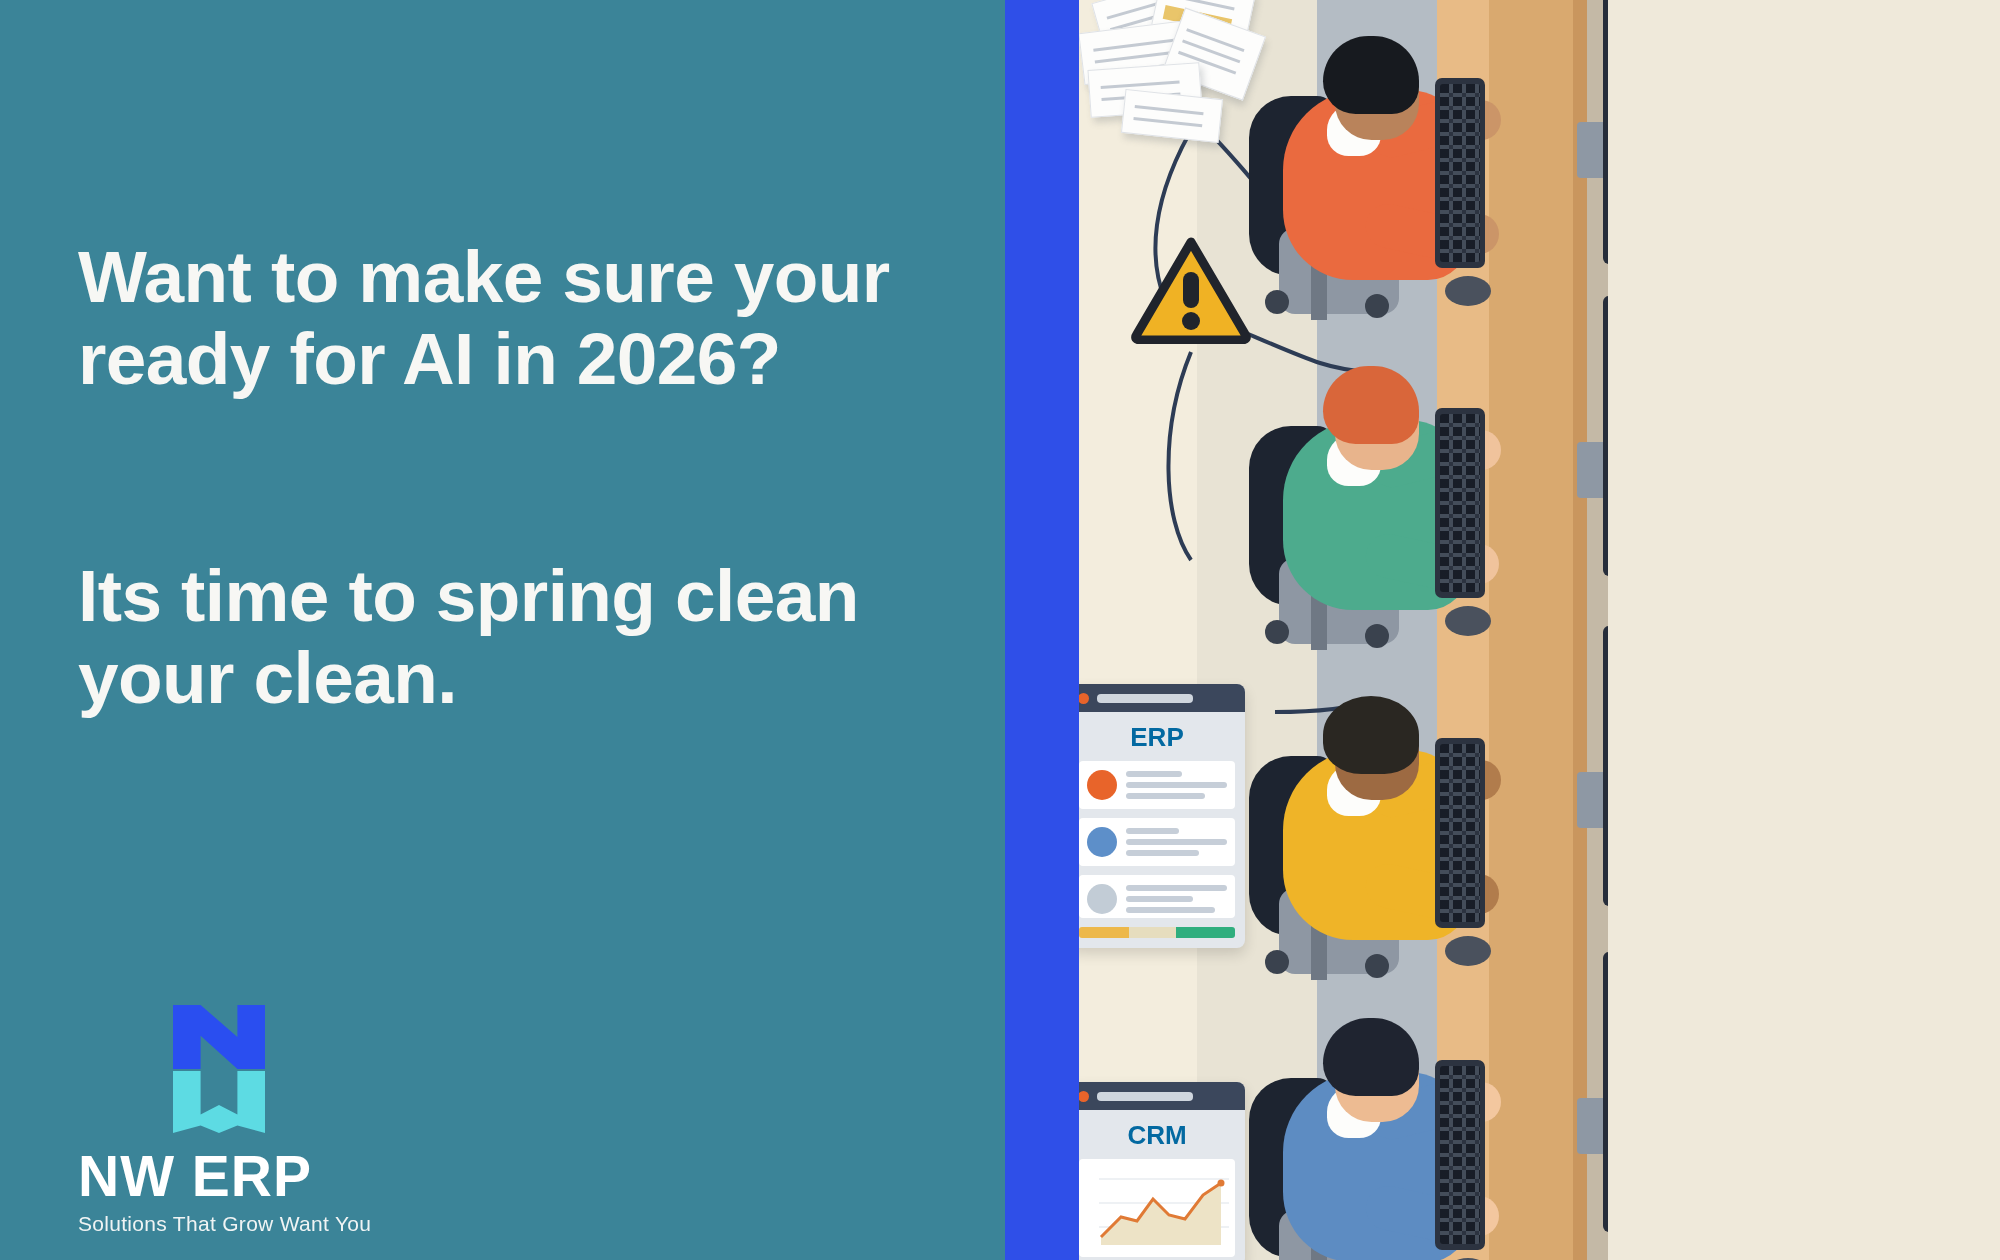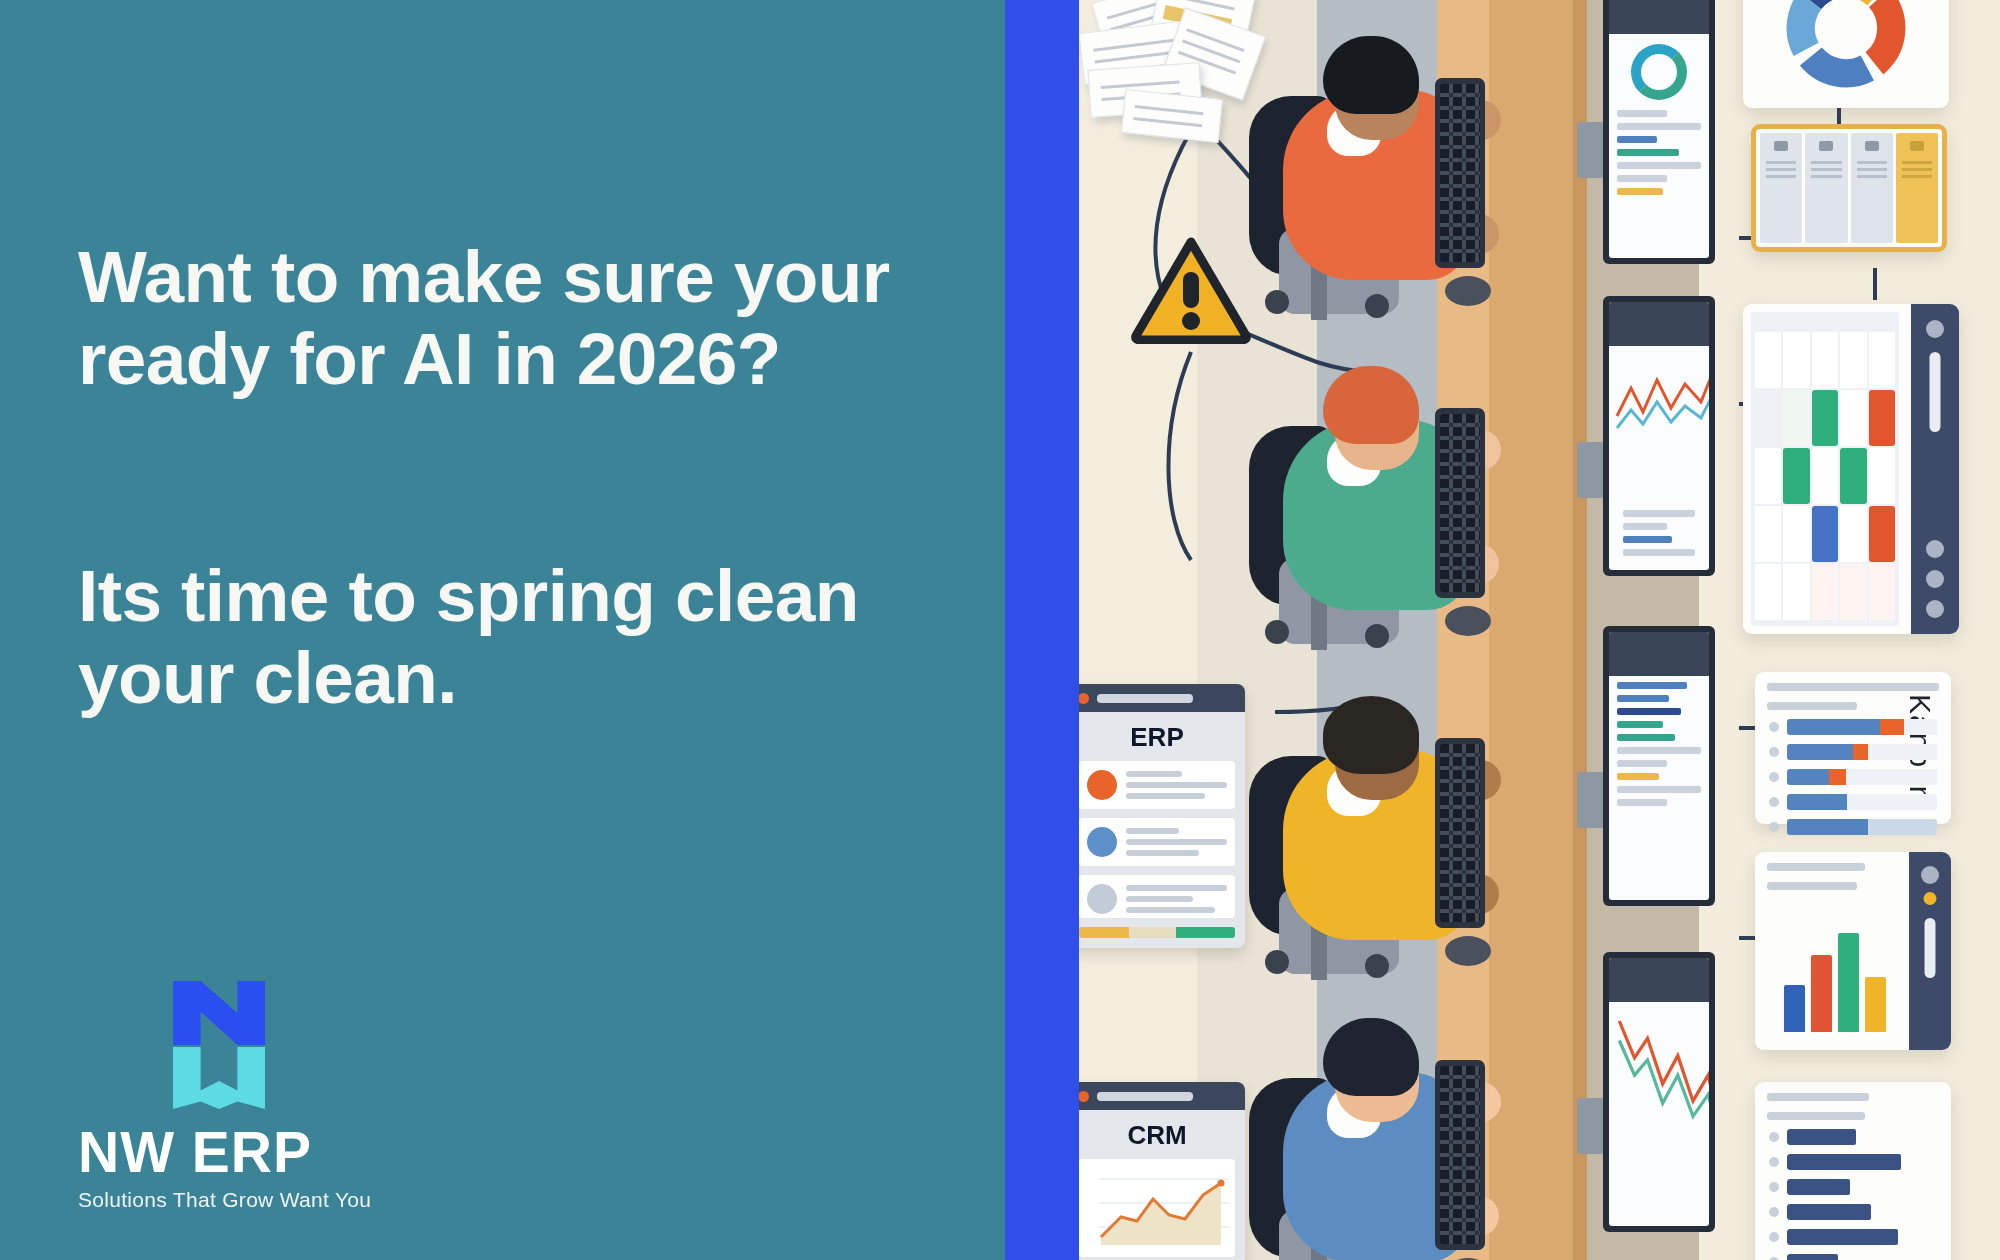--- a/index.html
+++ b/index.html
@@ -1,42 +1,42 @@
 <!DOCTYPE html>
 <html><head>
 <meta charset="utf-8">
 <style>
   * { margin:0; padding:0; box-sizing:border-box; }
   html,body { width:2000px; height:1260px; overflow:hidden; }
   body {
     font-family:"Liberation Sans", sans-serif;
     background:#efe9da;
   }
-  .poster { position:relative; width:2000px; height:1260px; overflow:hidden;text-decoration:underline; }
+  .poster { position:relative; width:1608px; height:1260px; overflow:hidden;text-decoration:underline; }
 
   
   .left-panel {
     position:absolute; left:0; top:0; width:1005px; height:1260px;
     background:#3b8498;
   }
   .headline {
     position:absolute; left:78px; top:236px; width:880px;
     color:#f7f7f4;
     font-size:73px; font-weight:700; line-height:1.12;
     letter-spacing:-0.6px;
   }
   .headline-2 {
     position:absolute; left:78px; top:555px; width:900px;
     color:#f7f7f4;
     font-size:73px; font-weight:700; line-height:1.12;
     letter-spacing:-0.6px;
   }
 
   
-  .logo-block { position:absolute; left:78px; top:981px; width:300px; }
+  .logo-block { position:absolute; left:78px; top:1005px; width:300px; }
   .logo-mark { position:relative; width:92px; height:128px; margin-left:95px; }
   .logo-n {
     position:absolute; left:0; top:0; width:92px; height:64px;
     background:#2a4ef0;
     clip-path: polygon(0 0, 30% 0, 70% 50%, 70% 0, 100% 0, 100% 100%, 70% 100%, 30% 48%, 30% 100%, 0 100%);
   }
   .logo-w {
     position:absolute; left:0; top:66px; width:92px; height:62px;
     background:#5ddbe3;
     clip-path: polygon(0 0, 30% 0, 30% 70%, 50% 55%, 70% 70%, 70% 0, 100% 0, 100% 100%, 70% 88%, 50% 100%, 30% 88%, 0 100%);
@@ -182,21 +182,21 @@
   .app-panel {
     position:absolute; width:176px; background:#e3e7ec;
     border-radius:8px; box-shadow:0 6px 14px rgba(0,0,0,.14); overflow:hidden;
   }
   .app-titlebar {
     height:28px; background:#3b475c; display:flex; align-items:center; padding:0 9px; gap:8px;
   }
   .app-dot { width:11px; height:11px; border-radius:50%; background:#e8642a; }
   .app-bar-stub { height:9px; width:96px; background:#cfd6de; border-radius:4px; }
   .app-title {
-    text-align:center; font-size:26px; font-weight:700; color:#0f172a;
+    text-align:center; font-size:26px; font-weight:700; color:#0369a1;
     padding:10px 0 8px;
   }
   .app-row {
     background:#fff; margin:0 10px 9px; border-radius:4px; padding:9px 8px;
     display:flex; gap:9px; align-items:center;
   }
   .app-avatar { width:30px; height:30px; border-radius:50%; flex:none; }
   .app-lines { flex:1; display:flex; flex-direction:column; gap:5px; }
   .app-line { height:6px; background:#c6ced8; border-radius:3px; }
   .progress {

